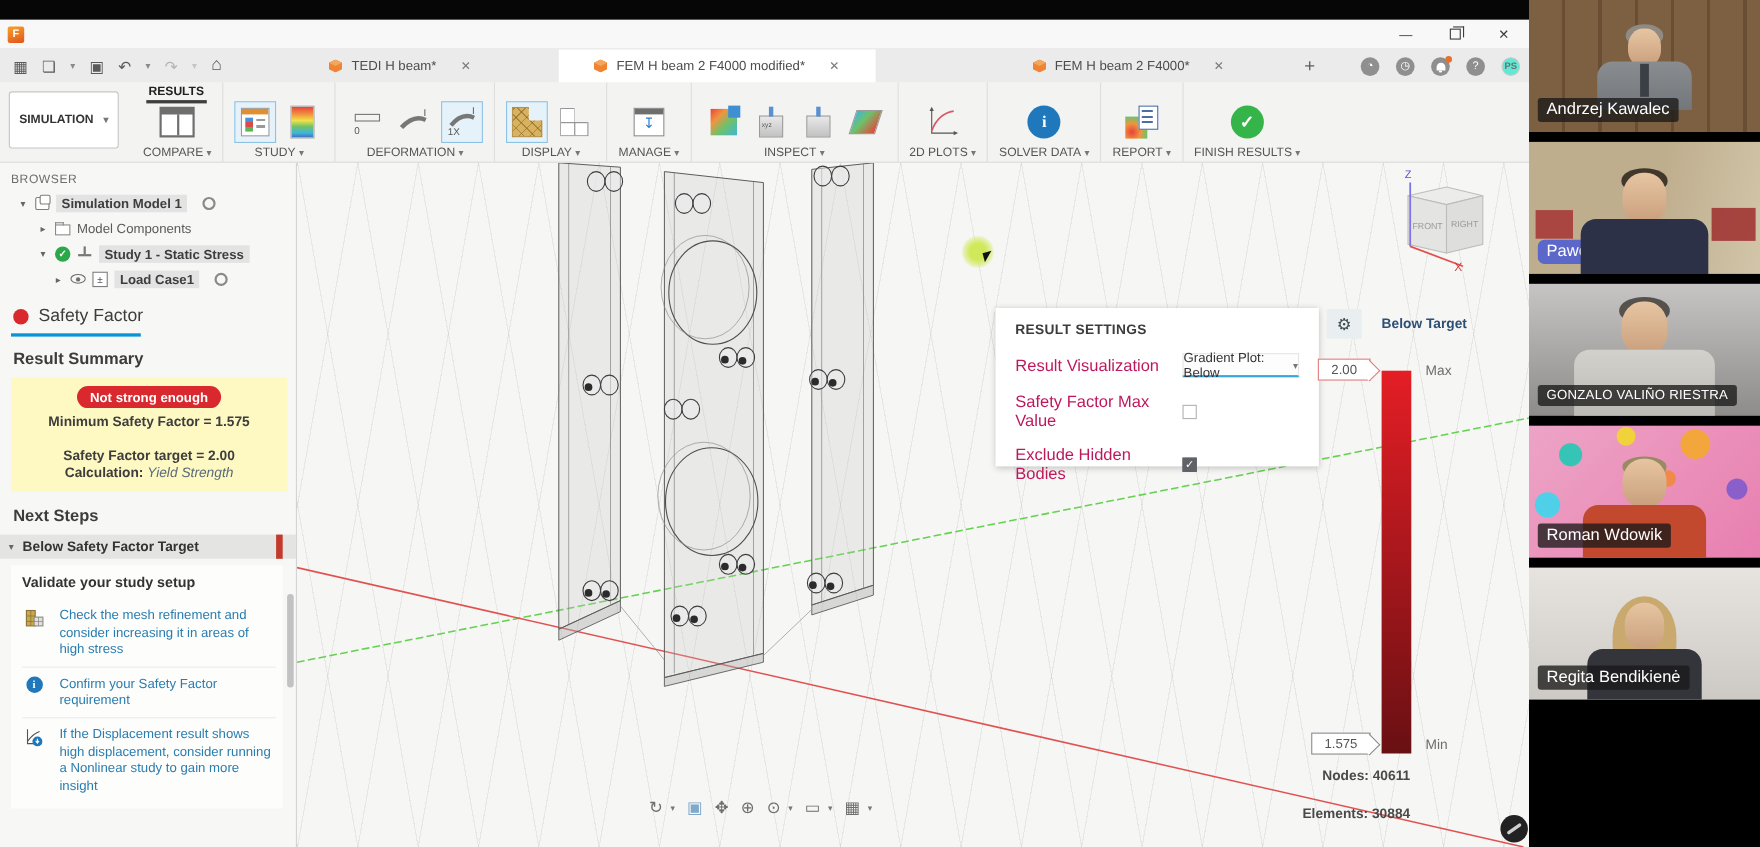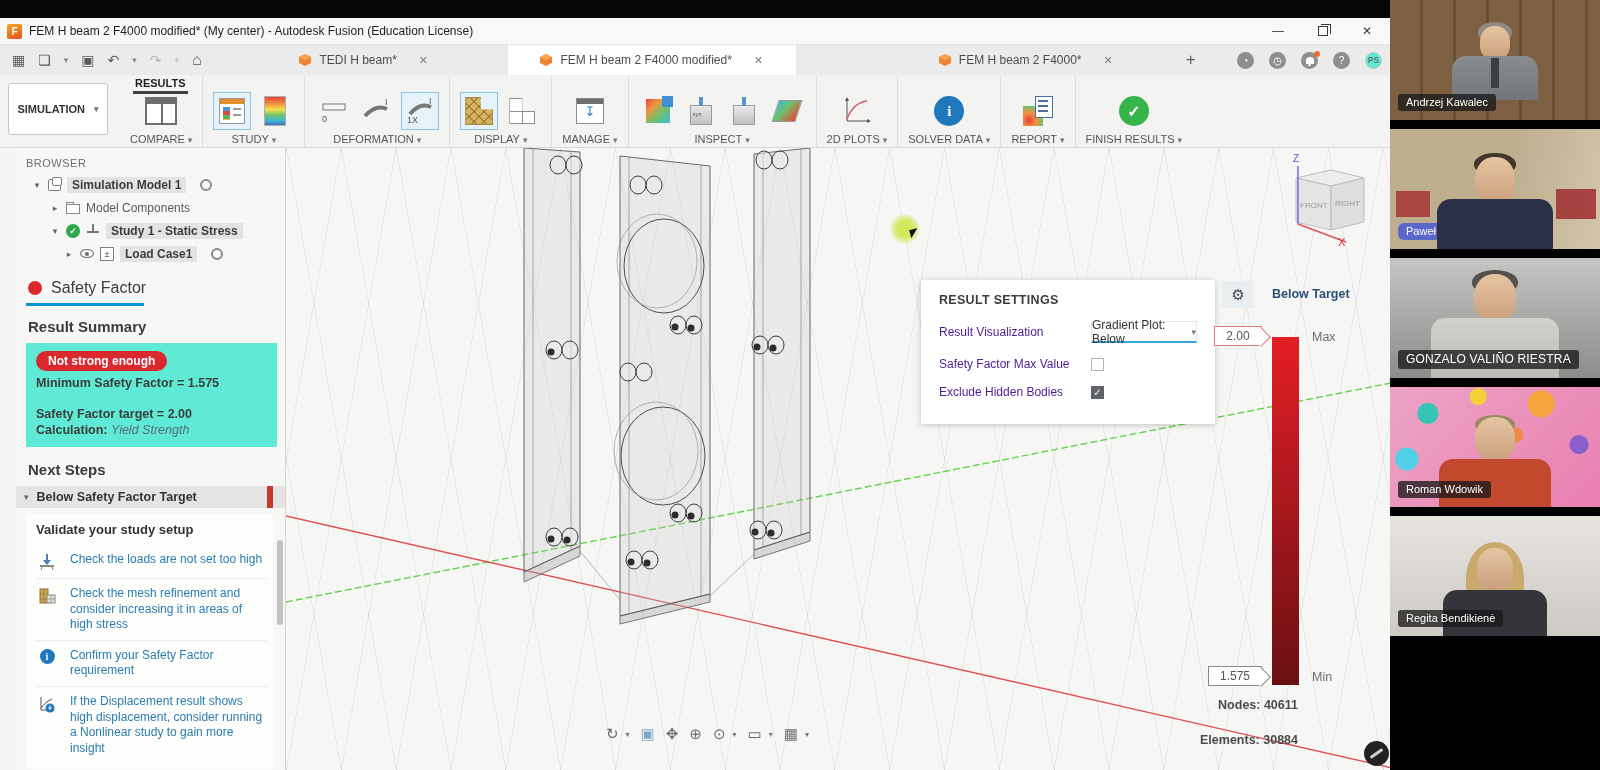--- a/index.html
+++ b/index.html
@@ -86,21 +86,21 @@
   .ic-report::before { content:''; position:absolute; left:0; bottom:0; width:20px; height:20px;
                        background:radial-gradient(circle at 30% 70%,#e8433a,#f0953f 40%,#6fc16a 70%,#3fb7d8); }
   .ic-report::after { content:''; position:absolute; right:0; top:0; width:16px; height:20px; background:#fff; border:1px solid #4a6fa5;
                       background-image:repeating-linear-gradient(#4a6fa5 0 2px,transparent 2px 5px); background-size:10px 14px;
                       background-position:2px 3px; background-repeat:no-repeat; }
   .ic-finish { width:30px; height:30px; border-radius:50%; background:#35b44a; color:#fff; font-size:16px; font-weight:bold;
                display:flex; align-items:center; justify-content:center; }
   .defsvg text { font-size:9px; fill:#555; }
 
   
-  .main { position:absolute; top:148px; left:16px; width:1390px; height:622px; display:flex; }
+  .main { position:absolute; top:148px; left:0; width:1390px; height:622px; display:flex; }
 
   
   .leftpanel { width:270px; background:#f7f7f6; border-right:1px solid #d4d4d4; position:relative; font-size:12px; color:#444; }
   .lp-scroll { position:absolute; right:2px; top:0; width:6px; height:100%; }
   .lp-thumb { position:absolute; top:392px; width:6px; height:85px; background:#c2c2c2; border-radius:3px; }
   .bheader { padding:9px 0 4px 10px; font-size:11px; letter-spacing:.5px; color:#6e6e6e; }
   .trow { display:flex; align-items:center; height:23px; gap:6px; }
   .trow .twist { width:10px; text-align:center; color:#666; font-size:9px; }
   .hl { background:#e3e3e3; padding:1px 5px; font-weight:bold; color:#3d3d3d; }
   .ring { width:12px; height:12px; border:2px solid #8a8a8a; border-radius:50%; margin-left:8px; }
@@ -115,21 +115,21 @@
   .i-study::after { content:''; position:absolute; left:1px; bottom:0; width:12px; height:4px; border-top:2px solid #777; }
   .i-case { width:14px; height:14px; border:1px solid #7d7d7d; background:#fff; color:#555; font-size:9px; text-align:center; line-height:13px; }
   .i-eye { width:14px; height:9px; border:1.5px solid #707070; border-radius:50%; position:relative; }
   .i-eye::after { content:''; position:absolute; left:4px; top:1.5px; width:4px; height:4px; border-radius:50%; background:#707070; }
 
   .sf-head { display:flex; align-items:center; gap:9px; margin:14px 0 0 12px; }
   .sf-dot { width:14px; height:14px; border-radius:50%; background:#d9282e; }
   .sf-title { font-size:16px; color:#3c3c3c; }
   .sf-underline { height:3px; background:#0696d7; width:118px; margin:6px 0 0 10px; }
   .rs-head { font-size:15px; font-weight:bold; color:#3c3c3c; margin:12px 0 0 12px; }
-  .sf-card { background:#5eead4; margin:8px 8px 0 10px; padding:8px 10px 10px; }
+  .sf-card { background:#fef9c3; margin:8px 8px 0 10px; padding:8px 10px 10px;text-align:center; }
   .pill { display:inline-block; background:#d9282e; color:#fff; font-weight:bold; font-size:12px;
           border-radius:11px; padding:3px 12px; }
   .sf-line { font-weight:bold; color:#3d3d3d; font-size:12.5px; margin-top:5px; }
   .sf-calc { font-size:12.5px; margin-top:2px; color:#3d3d3d; }
   .sf-calc .calcv { font-style:italic; font-weight:normal; color:#5a6b7a; }
   .sf-warn { color:#2a7db0; font-size:12.5px; line-height:1.25; margin-top:3px; }
   .ns-head { font-size:15px; font-weight:bold; color:#3c3c3c; margin:14px 0 8px 12px; }
   .ns-row { background:#e4e4e3; display:flex; align-items:center; height:22px; padding-left:8px; position:relative; }
   .ns-row .twist { font-size:9px; color:#666; margin-right:8px; }
   .ns-row .nslabel { font-weight:bold; font-size:12.5px; color:#333; }
@@ -150,21 +150,21 @@
       repeating-linear-gradient(80deg, rgba(140,140,140,.14) 0 1px, transparent 1px 54px); }
   .vsvg { position:absolute; left:0; top:0; }
   .cursor-glow { position:absolute; left:604px; top:66px; width:30px; height:30px; border-radius:50%;
                  background:radial-gradient(circle,#cfe95a 0 35%, rgba(207,233,90,.45) 60%, rgba(207,233,90,0) 72%); }
   .cursor-arrow { position:absolute; left:624px; top:78px; color:#111; font-size:11px; transform:rotate(-15deg); }
 
   .dlg { position:absolute; left:635px; top:132px; width:294px; height:144px; background:#fff;
          box-shadow:0 1px 6px rgba(0,0,0,.22); padding:13px 18px; }
   .dlg-title { font-size:12.5px; font-weight:bold; color:#3c3c3c; letter-spacing:.3px; }
   .dlg-row { display:flex; align-items:center; margin-top:14px; }
-  .dlg-label { width:152px; font-size:12px; color:#4c1d95; }
+  .dlg-label { width:152px; font-size:15px; color:#be185d; }
   .dd { flex:1; height:22px; background:#fdfdfd; border:1px solid #e6e6e6; border-bottom:2px solid #35a7dc;
         font-size:12px; color:#333; display:flex; align-items:center; justify-content:center; gap:7px; }
   .cb { width:13px; height:13px; border:1px solid #b2b2b2; background:#fff; color:#fff; font-size:10px;
         display:flex; align-items:center; justify-content:center; }
   .cb.checked { background:#5f6368; border-color:#5f6368; }
   .cb .mk { visibility:hidden; }
   .cb.checked .mk { visibility:visible; }
 
   .gearbtn { position:absolute; left:936px; top:133px; width:32px; height:27px; background:#e9eef1;
              display:flex; align-items:center; justify-content:center; font-size:15px; color:#3f4a52; }
@@ -189,21 +189,21 @@
 
   .zoomlogo { position:absolute; left:1364px; top:741px; width:25px; height:25px; border-radius:50%;
               background:#222; z-index:5; overflow:hidden; }
   .zoomlogo::after { content:''; position:absolute; left:5px; top:11px; width:15px; height:3px; background:#cfcfcf; transform:rotate(-35deg); border-radius:2px; }
 
   
   .webcams { position:absolute; left:1390px; top:0; width:210px; height:770px; background:#000;
              display:flex; flex-direction:column; gap:9px; }
   .tile { position:relative; height:120px; overflow:hidden; flex:0 0 120px; }
   .nametag { position:absolute; left:8px; bottom:9px; background:rgba(25,25,25,.78); color:#fff;
-             font-size:11px; padding:2px 8px 3px; border-radius:3px; white-space:nowrap; }
+             font-size:15px; padding:2px 8px 3px; border-radius:3px; white-space:nowrap; }
   .nametag.speaking { background:#5b67c9; border-radius:6px; }
   .t3 .nametag { font-size:12px; letter-spacing:.2px;text-align:center; }
   .person { position:absolute; inset:0; }
   .head { position:absolute; left:50%; transform:translateX(-50%); background:linear-gradient(#e7c5a2,#c99f7d);
           border-radius:46% 46% 42% 42%; }
   .hair { position:absolute; left:50%; transform:translateX(-50%); border-radius:50% 50% 45% 45%; }
   .torso { position:absolute; left:50%; transform:translateX(-50%); border-radius:14px 14px 0 0; }
   .pt1 { background:repeating-linear-gradient(90deg,#7d5f41 0 30px,#6a4e33 30px 33px); }
   .pt1 .hair { width:34px; height:20px; top:22px; background:#8f8a82; }
   .pt1 .head { width:30px; height:34px; top:26px; }
@@ -242,21 +242,20 @@
   .pt6 .torso { width:104px; height:48px; top:74px; background:#34353b; }
 </style>
 </head>
 <body>
 
 <div class="fusion">
   <div class="topstrip"></div>
 
   <div class="titlebar">
     <span class="appicon">F</span>
-    <span>FEM H beam 2 F4000 modified* (My center) - Autodesk Fusion (Education License)</span>
     <span class="winctrls">
       <span>—</span>
       <span class="restore"></span>
       <span>✕</span>
     </span>
   </div>
 
   <div class="tabbar">
     <div class="quickicons">
       <span>▦</span>
@@ -498,31 +497,20 @@
       <div class="ns-head">Next Steps</div>
       <div class="ns-row">
         <span class="twist">▾</span>
         <span class="nslabel">Below Safety Factor Target</span>
         <span class="ns-red"></span>
       </div>
 
       <div class="ns-card">
         <div class="vs-head">Validate your study setup</div>
 
-        <div class="step">
-          <span class="sicon">
-            <svg width="18" height="18">
-                <path d="M9,1 L9,8" stroke="#4a7fb5" stroke-width="2"></path>
-                <path d="M5,7 L9,12 L13,7 Z" fill="#4a7fb5"></path>
-                <rect x="2" y="12" width="14" height="2" fill="#8a8a8a"></rect>
-                <path d="M4,14 L3,17 M14,14 L15,17" stroke="#8a8a8a"></path>
-              </svg>
-          </span>
-          <span class="stext">Check the loads are not set too high</span>
-        </div>
         <div class="step">
           <span class="sicon">
             <svg width="18" height="18">
                 <rect x="2" y="2" width="8" height="14" fill="#c9a84f" stroke="#8a7335"></rect>
                 <path d="M2,7 H10 M2,12 H10 M6,2 V16" stroke="#8a7335" stroke-width="0.7"></path>
                 <rect x="9" y="8" width="8" height="8" fill="#e4e0d8" stroke="#8a8a8a"></rect>
                 <path d="M9,12 H17 M13,8 V16" stroke="#8a8a8a" stroke-width="0.7"></path>
               </svg>
           </span>
           <span class="stext">Check the mesh refinement and consider increasing it in areas of high stress</span>

